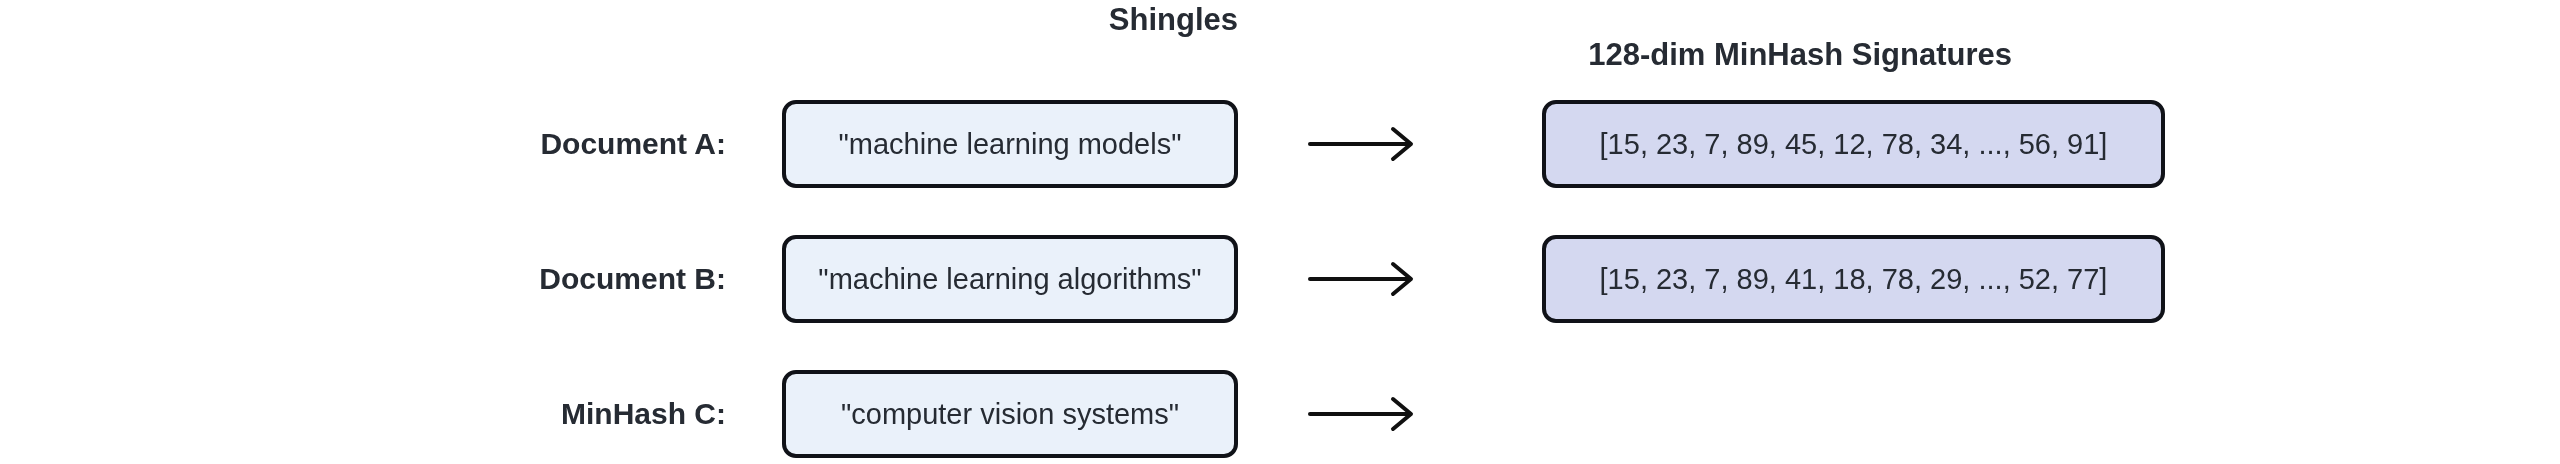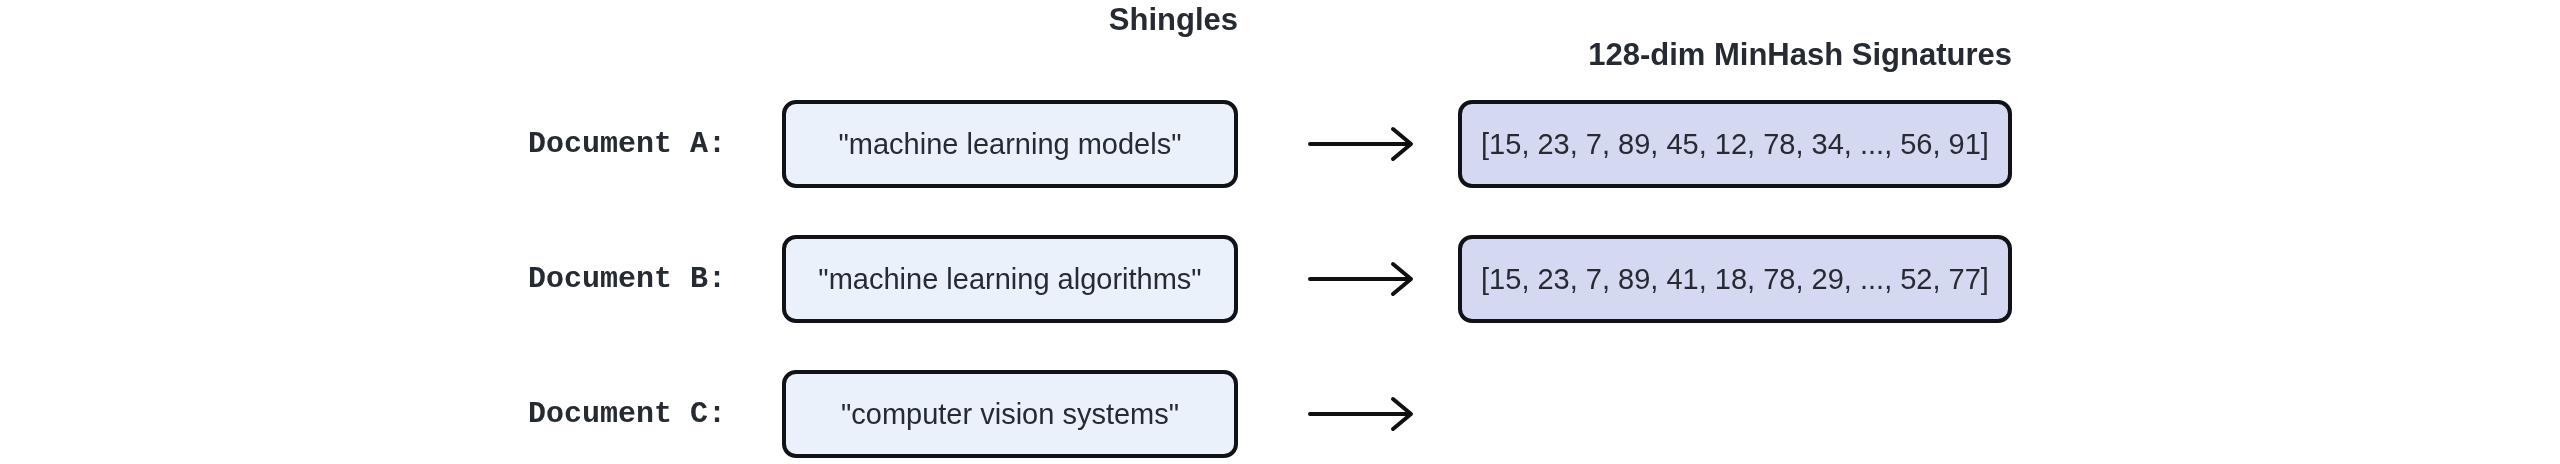--- a/index.html
+++ b/index.html
@@ -44,43 +44,42 @@
     position:absolute;
     left:380px;
     width:346px;
     height:88px;
     line-height:88px;
     text-align:right;
     font-size:30px;
     font-weight:700;
     color:var(--text);
     white-space:nowrap;
-    font-family:Liberation Mono, monospace;
   }
   .box{
     position:absolute;
     height:88px;
     box-sizing:border-box;
     border:4px solid var(--box-border);
     border-radius:14px;
     display:flex;
     align-items:center;
     justify-content:center;
     font-size:29px;
     font-weight:400;
     white-space:nowrap;
   }
   .shingle-box{
     left:782px;
     width:456px;
     background:var(--shingle-box-fill);
   }
   .sig-box{
-    left:1458px;
-    width:554px;
+    left:1542px;
+    width:623px;
     background:var(--signature-box-fill);
   }
   .arrow{
     position:absolute;
     left:1306px;
     top:24px;
     width:124px;
     height:40px;
   }
   .arrow line,.arrow polyline{
@@ -122,21 +121,21 @@
     <svg class="arrow" viewBox="0 0 124 40">
       <line x1="4" y1="20" x2="103" y2="20"></line>
       <polyline points="87,5 105,20 87,35"></polyline>
     </svg>
     <div class="box sig-box">
       <span>[15, 23, 7, 89, 41, 18, 78, 29, ..., 52, 77]</span>
     </div>
   </div>
 
   <div class="row r2">
-    <div class="doc-label">Document C:</div>
+    <div class="doc-label">MinHash C:</div>
     <div class="box shingle-box">
       <span>"computer vision systems"</span>
     </div>
     <svg class="arrow" viewBox="0 0 124 40">
       <line x1="4" y1="20" x2="103" y2="20"></line>
       <polyline points="87,5 105,20 87,35"></polyline>
     </svg>
   </div>
 
 </div>

